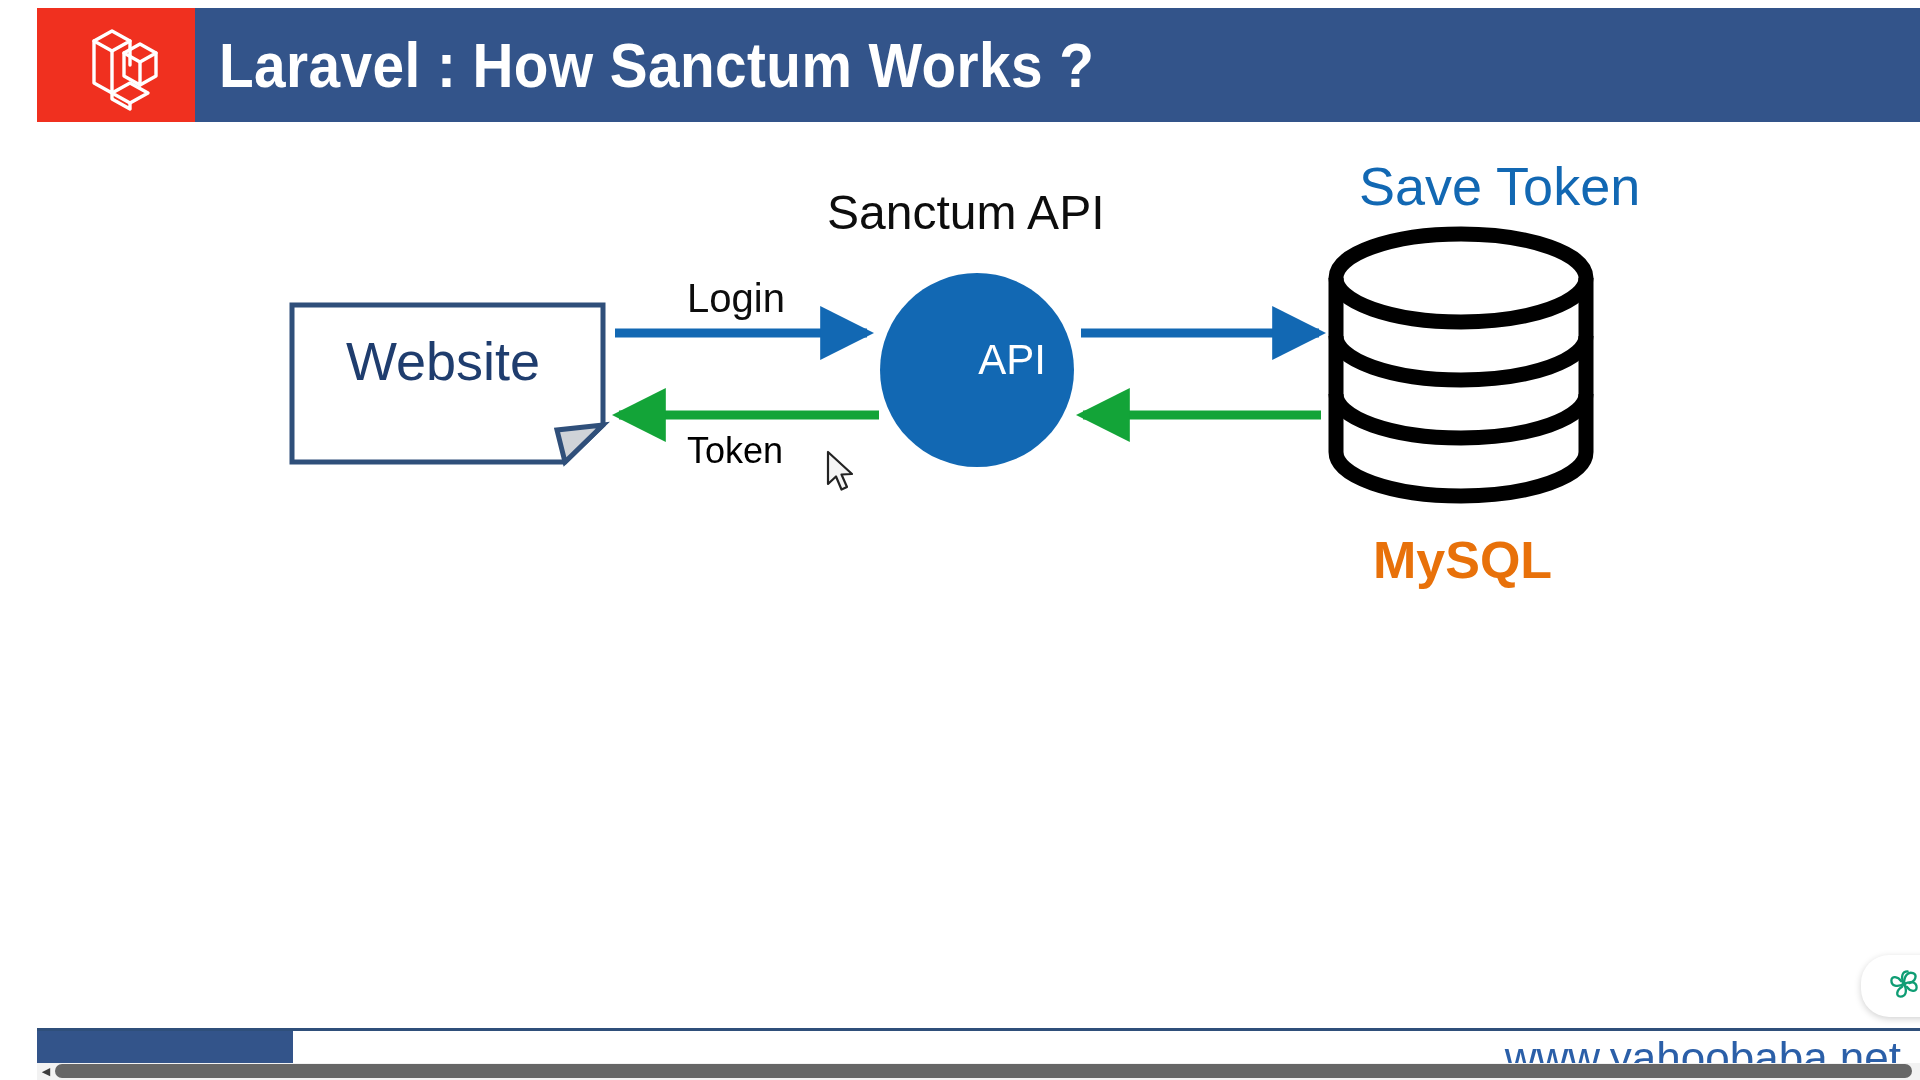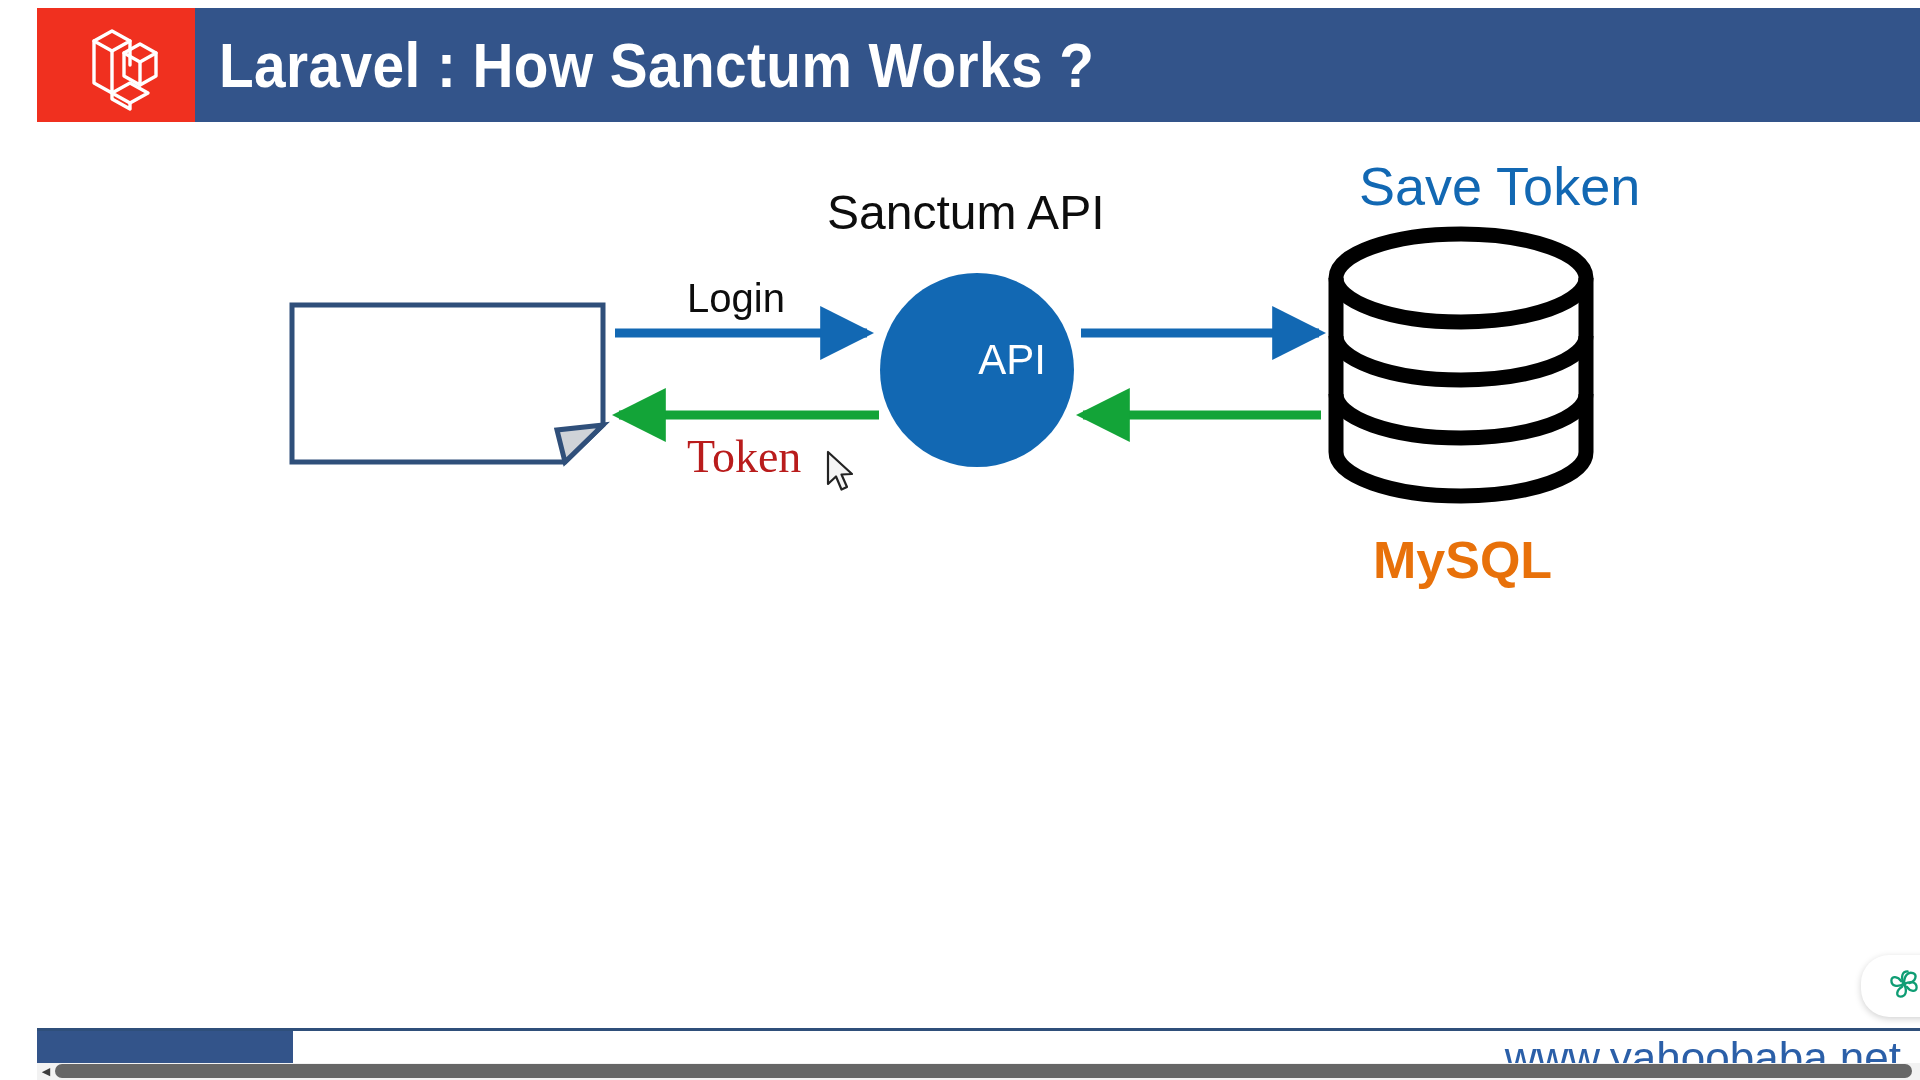--- a/index.html
+++ b/index.html
@@ -86,23 +86,22 @@
   }
   #label-login {
     left: 650px;
     top: 276px;
     font-size: 40px;
     color: #0d0d0d;
   }
   #label-token {
     left: 650px;
     top: 430px;
-    font-size: 46px;
-    color: #b91c1c;
-    font-family: Liberation Serif, serif;
+    font-size: 36px;
+    color: #000000;
   }
   #label-save-token {
     left: 1322px;
     top: 155px;
     font-size: 54px;
     color: #1268b3;
   }
   #label-mysql {
     left: 1336px;
     top: 530px;
@@ -329,20 +328,21 @@
   <div class="diag-label" id="label-sanctum-api">Sanctum API</div>
 
   <div class="diag-label" id="label-login">Login</div>
 
   <div class="diag-label" id="label-token">Token</div>
 
   <div class="diag-label" id="label-save-token">Save Token</div>
 
   <div class="diag-label" id="label-mysql">MySQL</div>
 
+  <div id="label-website">Website</div>
 
   <div id="label-api-circle">API</div>
 
   <div id="mouse-cursor">
     <svg width="34" height="46" viewBox="0 0 34 46">
       <path d="M3,2 L3,34 L11,26.5 L16.5,39.5 L22,37 L16.5,24.5 L27,24 Z" fill="#f5f5f5" stroke="#232323" stroke-width="2.2" stroke-linejoin="round"></path>
     </svg>
   </div>
 
   <div id="footer-rule"></div>

